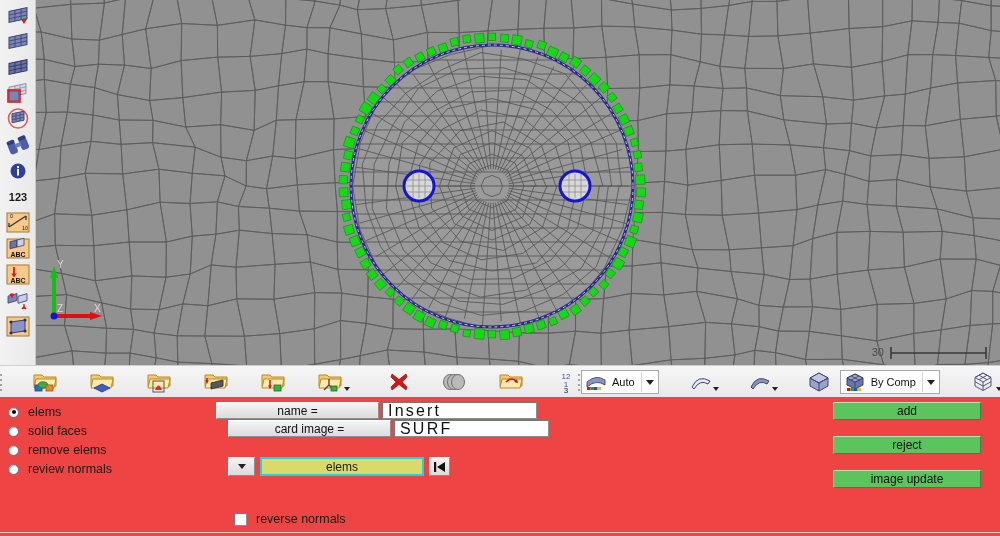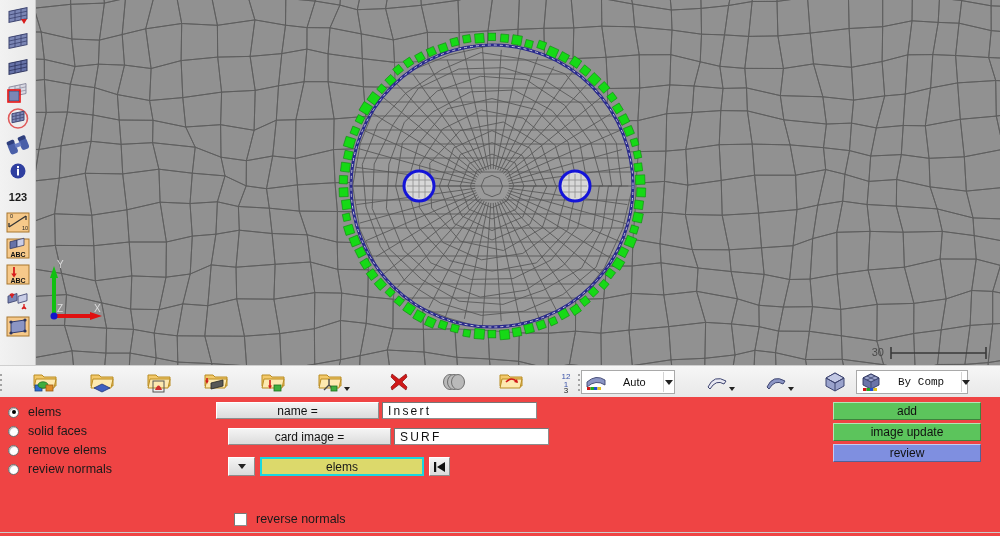--- a/index.html
+++ b/index.html
@@ -19,21 +19,21 @@
 
   
   #htb{position:absolute;left:0;top:365px;width:1000px;height:32px;
     background:linear-gradient(to bottom,#f6f6f6,#e8e8e8);
     border-top:1px solid #cfcfcf;border-bottom:1px solid #bdbdbd;
     display:flex;align-items:center;}
   .grip{width:7px;height:26px;display:flex;flex-direction:column;justify-content:center;align-items:center;gap:3px;}
   .grip i{display:block;width:2px;height:2px;background:#8a8a8a;border-radius:50%;}
   .tbtn{height:28px;display:flex;align-items:center;justify-content:center;padding:0 1px;cursor:default;margin-left:29px;}
   .tsep{width:1px;height:20px;background:#c4c4c4;margin:0 4px;}
-  .combo{display:flex;align-items:center;height:22px;border:1px solid #a9a9a9;background:#fff;margin:0 1px;gap:11px;}
+  .combo{display:flex;align-items:center;height:22px;border:1px solid #a9a9a9;background:#fff;margin:0 1px;}
   .combo .cb-ic{padding:0 2px 0 3px;display:flex;align-items:center;}
   .combo .cb-tx{font-size:11px;color:#111;padding:0 6px 0 3px;white-space:nowrap;}
   .combo .cb-ar{width:16px;height:20px;border-left:1px solid #d4d4d4;display:flex;align-items:center;justify-content:center;}
   .minar{width:11px;height:22px;display:flex;align-items:flex-end;justify-content:center;padding-bottom:4px;}
   .car{width:0;height:0;border-left:4px solid transparent;border-right:4px solid transparent;border-top:5px solid #222;}
   .car-s{width:0;height:0;border-left:3px solid transparent;border-right:3px solid transparent;border-top:4px solid #222;}
 
   
   #panel{position:absolute;left:0;top:397px;width:1000px;height:139px;background:#ef4444;}
   #panel:after{content:"";position:absolute;left:0;bottom:3px;width:1000px;height:1px;background:#cccccc;}
@@ -43,43 +43,43 @@
   .rdo{width:11px;height:11px;border-radius:50%;border:1px solid #6e6e6e;
       background:#fff;box-sizing:border-box;margin-right:9px;position:relative;
       box-shadow:inset 1px 1px 0 #bdbdbd;}
   .rdo.on:after{content:"";position:absolute;left:2.5px;top:2.5px;width:4px;height:4px;border-radius:50%;background:#000;}
   .rlbl{font-size:12.5px;color:#1a1a1a;}
 
   .lblbtn{height:17px;border:1px solid #8d8d8d;border-top-color:#ffffff;border-left-color:#ffffff;
     background:linear-gradient(to bottom,#f4f4f4,#dcdcdc);
     display:flex;align-items:center;justify-content:center;font-size:12px;color:#111;box-sizing:border-box;}
   .txtfld{height:17px;border:1px solid #8d8d8d;background:#fff;display:flex;align-items:center;
-    padding-left:5px;font-size:12px;color:#111;letter-spacing:2.2px;box-sizing:border-box;
+    padding-left:5px;font-size:16px;color:#111;letter-spacing:2.2px;box-sizing:border-box;
     border-top-color:#777;border-left-color:#777;}
 
   #nameRow{position:absolute;left:216px;top:5px;display:flex;}
-  #cardRow{position:absolute;left:228px;top:31px;display:flex;}
+  #cardRow{position:absolute;left:228px;top:23px;display:flex;}
   #nameRow .lblbtn,#cardRow .lblbtn{width:163px;}
   #nameRow .txtfld,#cardRow .txtfld{width:155px;margin-left:3px;}
 
   #selRow{position:absolute;left:228px;top:458px;display:flex;align-items:center;}
   .ddbtn{width:27px;height:19px;border:1px solid #8d8d8d;border-top-color:#fff;border-left-color:#fff;
     background:linear-gradient(to bottom,#f4f4f4,#dadada);display:flex;align-items:center;justify-content:center;box-sizing:border-box;}
   .entity{width:164px;height:19px;margin-left:5px;background:#dcd96b;border:2px solid #19d7e0;
     display:flex;align-items:center;justify-content:center;font-size:12px;color:#1a1a1a;box-sizing:border-box;}
   .rewind{width:21px;height:19px;margin-left:5px;border:1px solid #8d8d8d;border-top-color:#fff;border-left-color:#fff;
     background:linear-gradient(to bottom,#f4f4f4,#dadada);display:flex;align-items:center;justify-content:center;box-sizing:border-box;}
 
   #chkRow{position:absolute;left:234px;top:513px;display:flex;align-items:center;}
   .chk{width:13px;height:13px;background:#fff;border:1px solid #8d8d8d;
     border-top-color:#777;border-left-color:#777;box-sizing:border-box;margin-right:9px;}
   .chklbl{font-size:12.5px;color:#1a1a1a;}
 
   #actions{position:absolute;left:833px;top:5px;width:148px;}
-  .actbtn{height:18px;margin-bottom:3px;display:flex;align-items:center;justify-content:center;
+  .actbtn{height:18px;margin-bottom:16px;display:flex;align-items:center;justify-content:center;
     font-size:12px;color:#111;border:1px solid rgba(0,0,0,.33);
     border-top-color:rgba(255,255,255,.55);border-left-color:rgba(255,255,255,.55);box-sizing:border-box;}
   .act-green{background:#5cc45c;}
   .act-blue{background:#7f8fe0;}
 </style>
 </head>
 <body>
 
 <div id="app">
 
@@ -497,21 +497,21 @@
     <div class="tbtn">
       <svg width="22" height="22" viewBox="0 0 22 22">
         <path d="M11 2 L20 7 L20 15 L11 20 L2 15 L2 7 z" fill="#9aa3cc" stroke="#3d4470" stroke-width="1"></path>
         <path d="M11 2 L20 7 L11 12 L2 7 z" fill="#c2c8e4" stroke="#3d4470" stroke-width="1"></path>
         <path d="M11 12 L11 20 M11 12 L2 7 M11 12 L20 7" stroke="#3d4470" stroke-width="1" fill="none"></path>
       </svg>
     </div>
 
     <div class="tsep"></div>
 
-    <div class="combo" style="width:110px;font-family:Liberation Mono, monospace;">
+    <div class="combo" style="width:110px;">
       <span class="cb-ic">
         <svg width="22" height="20" viewBox="0 0 22 20">
           <path d="M11 2 L19 6 L19 13 L11 17 L3 13 L3 6 z" fill="#6b74a8" stroke="#2f3660" stroke-width=".9"></path>
           <path d="M11 2 L19 6 L11 10 L3 6 z" fill="#9aa3cc" stroke="#2f3660" stroke-width=".9"></path>
           <path d="M11 10 L11 17 M7 4 L15 8 M7 8 L15 4" stroke="#2f3660" stroke-width=".7" fill="none"></path>
           <rect x="3" y="16" width="3.5" height="3" fill="#d01818"></rect>
           <rect x="6.5" y="16" width="3.5" height="3" fill="#1fa81f"></rect>
           <rect x="10" y="16" width="3.5" height="3" fill="#1f4fd0"></rect>
           <rect x="13.5" y="16" width="3.5" height="3" fill="#e0c020"></rect>
         </svg>
@@ -656,18 +656,18 @@
       </div>
     </div>
 
     <div id="chkRow" style="top:115px;">
       <span class="chk"></span>
       <span class="chklbl">reverse normals</span>
     </div>
 
     <div id="actions">
       <div class="actbtn act-green">add</div>
+      <div class="actbtn act-green">reject</div>
       <div class="actbtn act-green">image update</div>
-      <div class="actbtn act-blue">review</div>
     </div>
 
   </div>
 </div>
 
 </body></html>

